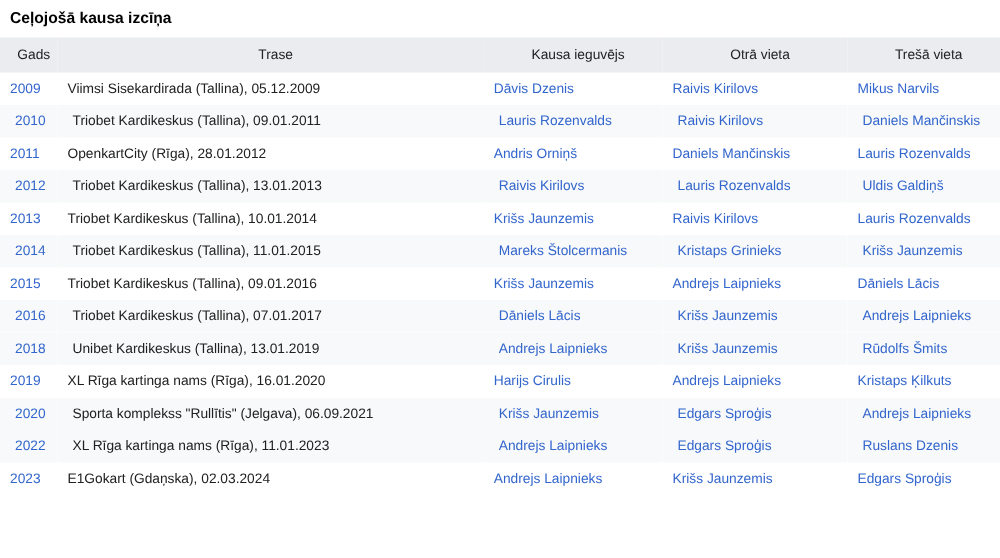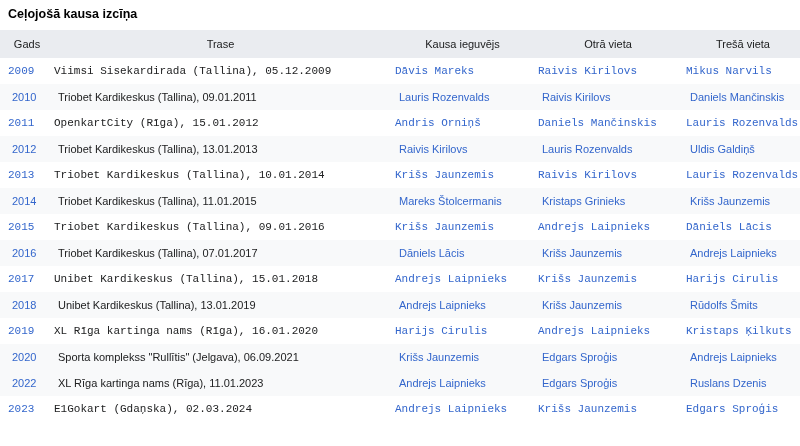--- a/index.html
+++ b/index.html
@@ -49,21 +49,21 @@
   table.wikitable td {
     padding: 6px 0 6px 8px;
     border: none;
     vertical-align: middle;
     height: 14px;
     color: #202122;
     white-space: nowrap;
     overflow: hidden;
     text-overflow: ellipsis;
   }
-  tbody tr.row-odd td { background: #ffffff; font-family: Liberation Mono, monospace; }
+  tbody tr.row-odd td { background: #ffffff; }
   tbody tr.row-even td { background: #f8f9fa; padding-left: 12px; }
   .lnk {
     color: #3366cc;
     text-decoration: none;
     cursor: pointer;
   }
   .plain {
     color: #202122;
   }
   col.c-year { width: 46px; }
@@ -93,34 +93,34 @@
         <th>Trase</th>
         <th>Kausa ieguvējs</th>
         <th>Otrā vieta</th>
         <th>Trešā vieta</th>
       </tr>
     </thead>
     <tbody id="table-body">
         <tr class="row-odd">
           <td><span class="lnk">2009</span></td>
           <td><span class="plain">Viimsi Sisekardirada (Tallina), 05.12.2009</span></td>
-          <td><span class="lnk">Dāvis Mareks</span></td>
+          <td><span class="lnk">Dāvis Dzenis</span></td>
           <td><span class="lnk">Raivis Kirilovs</span></td>
           <td><span class="lnk">Mikus Narvils</span></td>
         </tr>
         <tr class="row-even">
           <td><span class="lnk">2010</span></td>
           <td><span class="plain">Triobet Kardikeskus (Tallina), 09.01.2011</span></td>
           <td><span class="lnk">Lauris Rozenvalds</span></td>
           <td><span class="lnk">Raivis Kirilovs</span></td>
           <td><span class="lnk">Daniels Mančinskis</span></td>
         </tr>
         <tr class="row-odd">
           <td><span class="lnk">2011</span></td>
-          <td><span class="plain">OpenkartCity (Rīga), 15.01.2012</span></td>
+          <td><span class="plain">OpenkartCity (Rīga), 28.01.2012</span></td>
           <td><span class="lnk">Andris Orniņš</span></td>
           <td><span class="lnk">Daniels Mančinskis</span></td>
           <td><span class="lnk">Lauris Rozenvalds</span></td>
         </tr>
         <tr class="row-even">
           <td><span class="lnk">2012</span></td>
           <td><span class="plain">Triobet Kardikeskus (Tallina), 13.01.2013</span></td>
           <td><span class="lnk">Raivis Kirilovs</span></td>
           <td><span class="lnk">Lauris Rozenvalds</span></td>
           <td><span class="lnk">Uldis Galdiņš</span></td>
@@ -145,27 +145,20 @@
           <td><span class="lnk">Krišs Jaunzemis</span></td>
           <td><span class="lnk">Andrejs Laipnieks</span></td>
           <td><span class="lnk">Dāniels Lācis</span></td>
         </tr>
         <tr class="row-even">
           <td><span class="lnk">2016</span></td>
           <td><span class="plain">Triobet Kardikeskus (Tallina), 07.01.2017</span></td>
           <td><span class="lnk">Dāniels Lācis</span></td>
           <td><span class="lnk">Krišs Jaunzemis</span></td>
           <td><span class="lnk">Andrejs Laipnieks</span></td>
-        </tr>
-        <tr class="row-odd">
-          <td><span class="lnk">2017</span></td>
-          <td><span class="plain">Unibet Kardikeskus (Tallina), 15.01.2018</span></td>
-          <td><span class="lnk">Andrejs Laipnieks</span></td>
-          <td><span class="lnk">Krišs Jaunzemis</span></td>
-          <td><span class="lnk">Harijs Cirulis</span></td>
         </tr>
         <tr class="row-even">
           <td><span class="lnk">2018</span></td>
           <td><span class="plain">Unibet Kardikeskus (Tallina), 13.01.2019</span></td>
           <td><span class="lnk">Andrejs Laipnieks</span></td>
           <td><span class="lnk">Krišs Jaunzemis</span></td>
           <td><span class="lnk">Rūdolfs Šmits</span></td>
         </tr>
         <tr class="row-odd">
           <td><span class="lnk">2019</span></td>

